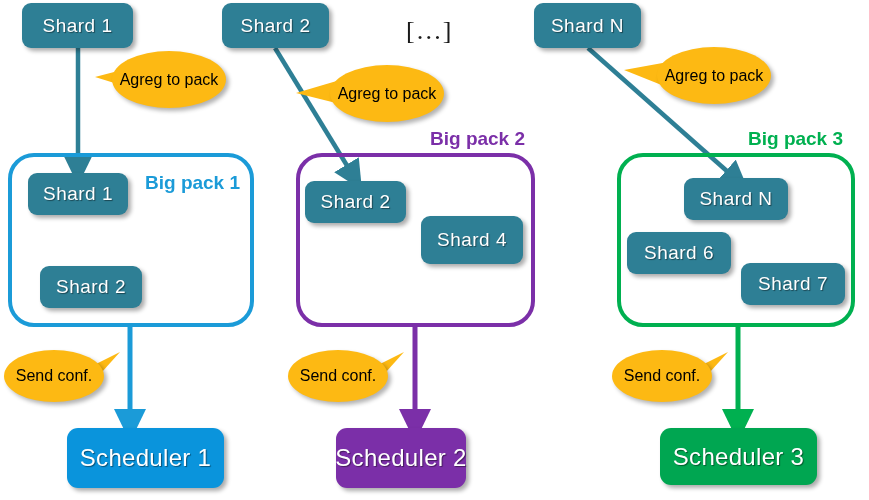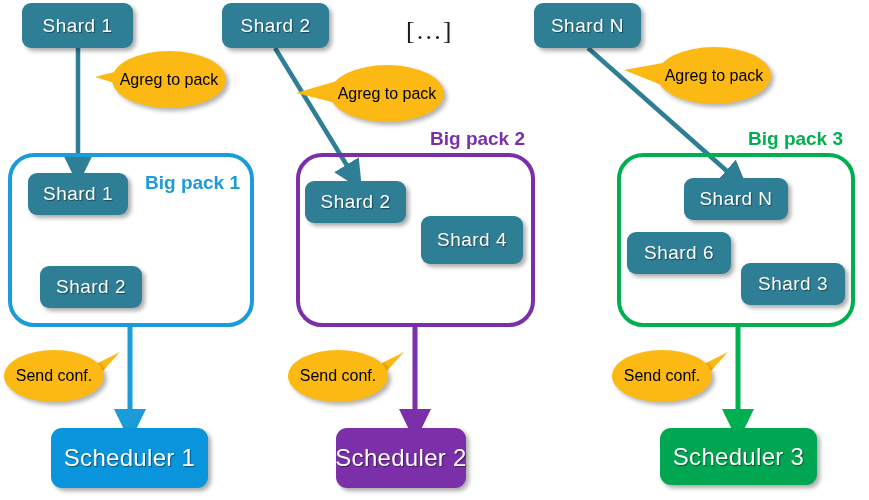--- a/index.html
+++ b/index.html
@@ -183,34 +183,34 @@
   </div>
 
   <div class="pack-box pack3" style="left:617px; top:153px; width:238px; height:174px;"></div>
   <div class="node shard" style="left:684px; top:178px; width:104px; height:42px;">
     <span>Shard N</span>
   </div>
   <div class="node shard" style="left:627px; top:232px; width:104px; height:42px;">
     <span>Shard 6</span>
   </div>
   <div class="node shard" style="left:741px; top:263px; width:104px; height:42px;">
-    <span>Shard 3</span>
+    <span>Shard 7</span>
   </div>
 
   <div class="callout" style="left:4px; top:350px; width:100px; height:52px;">
     <span>Send conf.</span>
   </div>
   <div class="callout" style="left:288px; top:350px; width:100px; height:52px;">
     <span>Send conf.</span>
   </div>
   <div class="callout" style="left:612px; top:350px; width:100px; height:52px;">
     <span>Send conf.</span>
   </div>
 
-  <div class="node scheduler sched1" style="left:51px; top:428px; width:157px; height:60px;">
+  <div class="node scheduler sched1" style="left:67px; top:428px; width:157px; height:60px;">
     <span>Scheduler 1</span>
   </div>
   <div class="node scheduler sched2" style="left:336px; top:428px; width:130px; height:60px;">
     <span>Scheduler 2</span>
   </div>
   <div class="node scheduler sched3" style="left:660px; top:428px; width:157px; height:57px;">
     <span>Scheduler 3</span>
   </div>
 
 </div>

